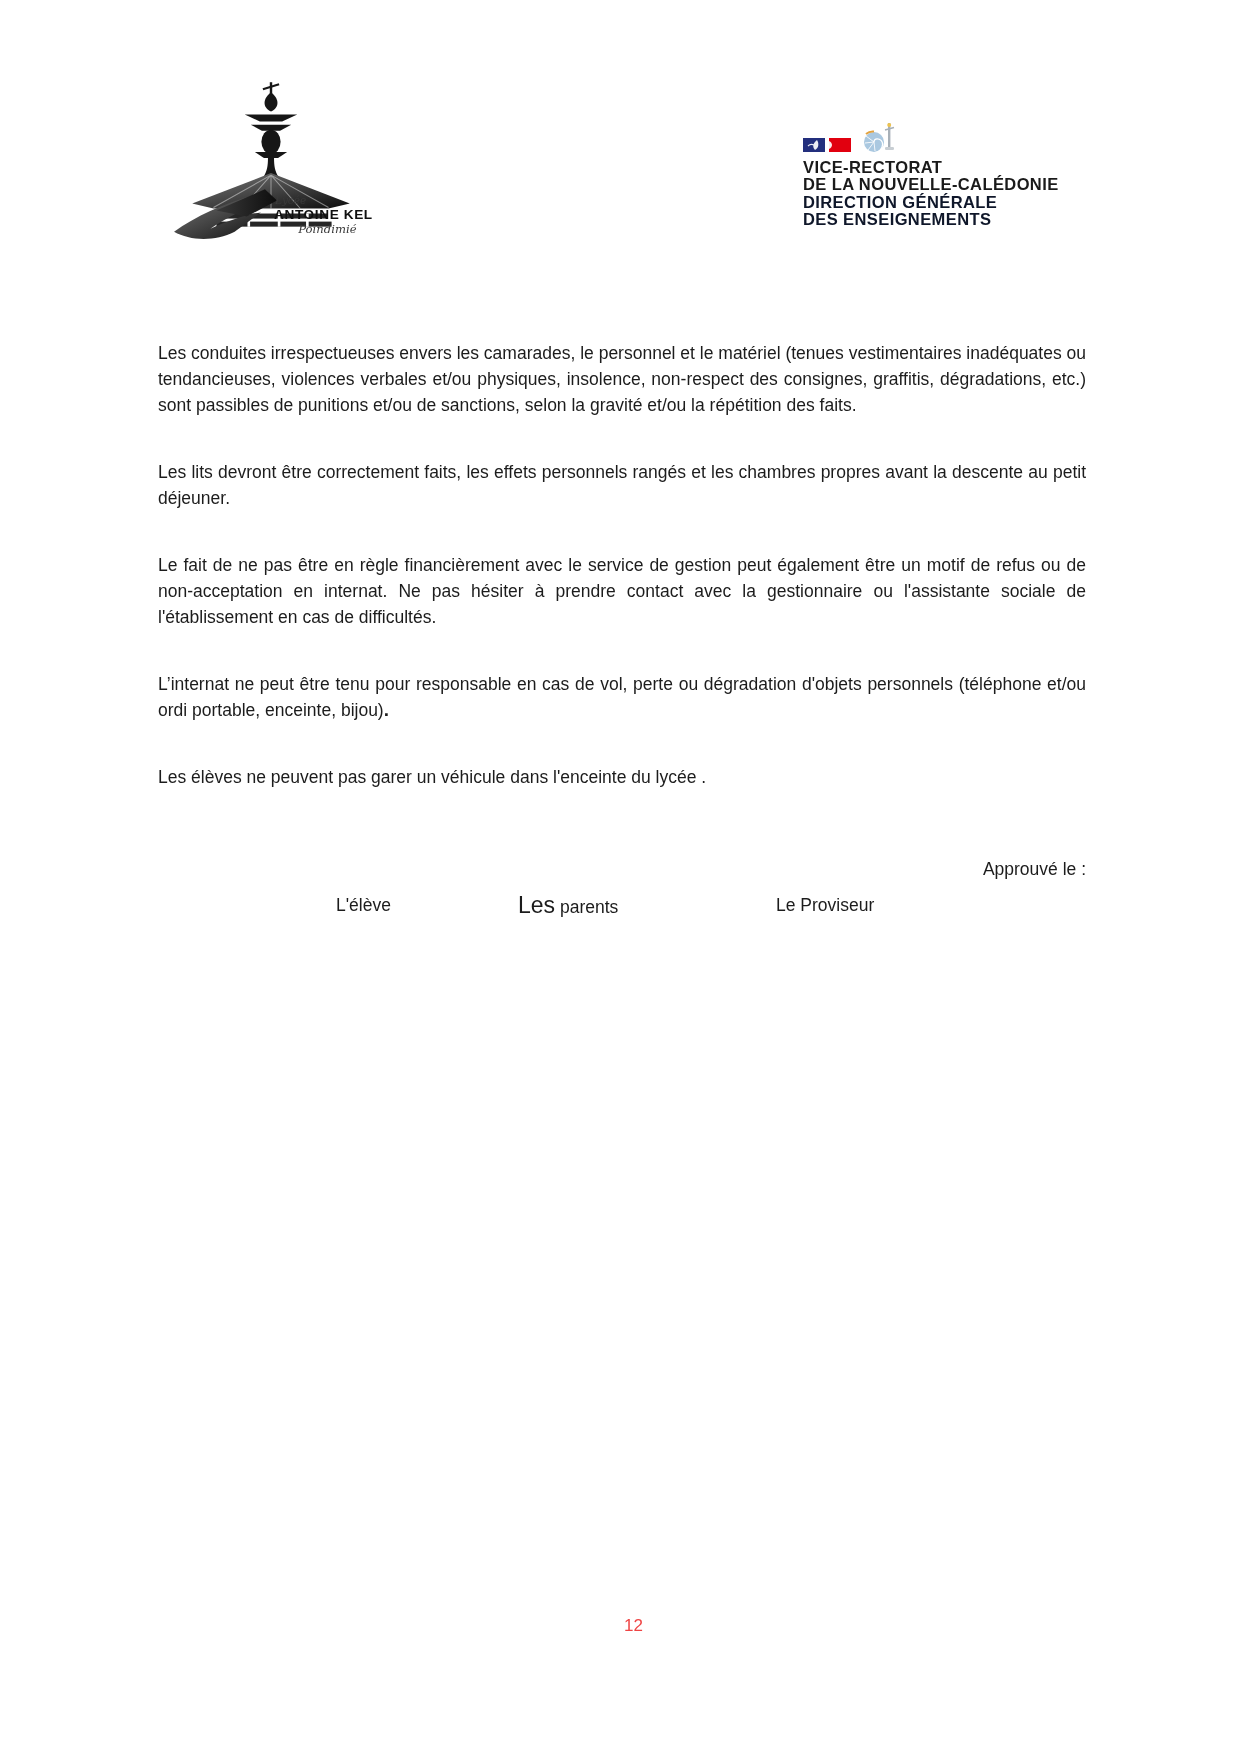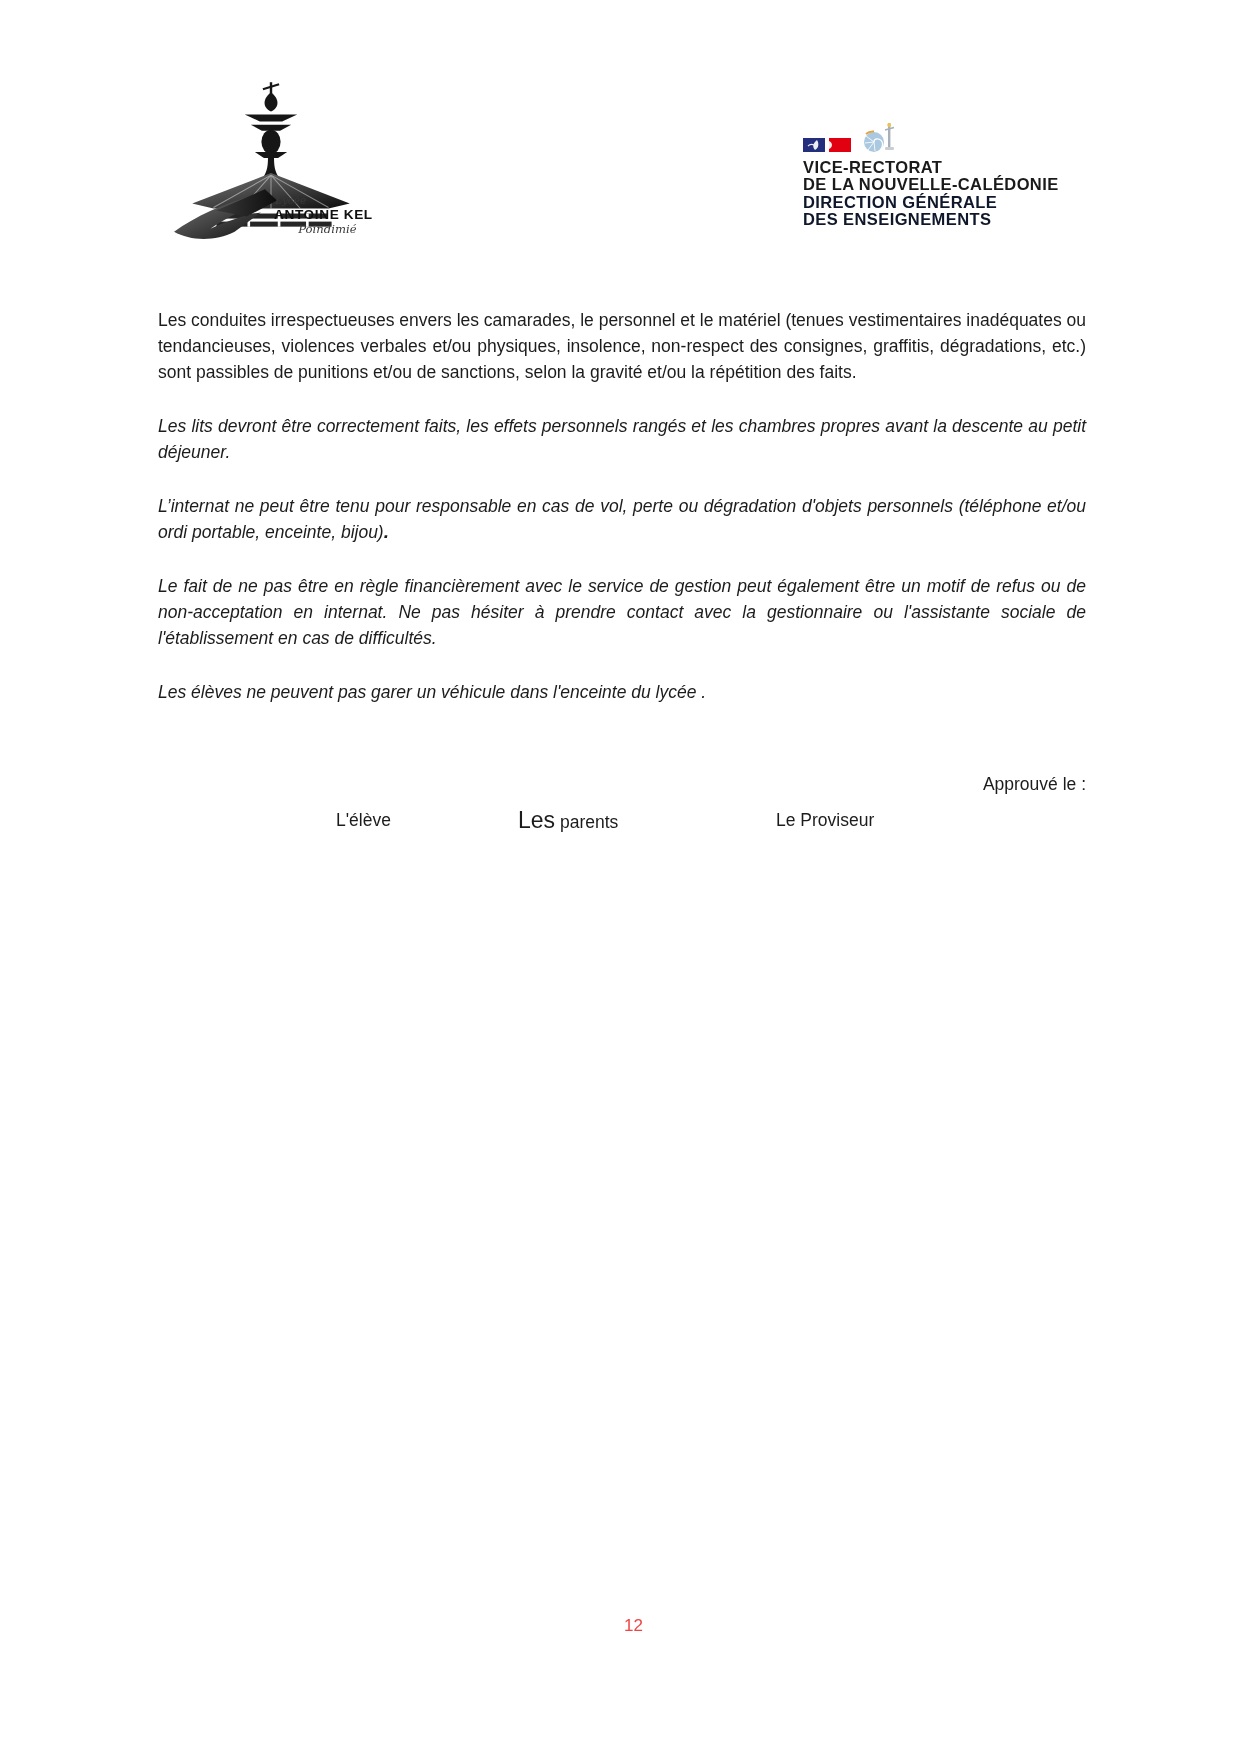--- a/index.html
+++ b/index.html
@@ -18,25 +18,25 @@
   .gov-logo { position:absolute; left:803px; top:119px; width:300px; }
   .gov-marks { display:flex; align-items:flex-end; gap:8px; height:34px; margin-bottom:6px; }
   .gov-line {
     font-weight:bold; font-size:16.5px; line-height:17.4px;
     letter-spacing:0.4px; white-space:nowrap; color:#1a1a1a;
   }
   .gov-line.gray { color:#0f172a; }
 
   
   .content {
-    position:absolute; left:158px; top:307px; width:928px;
+    position:absolute; left:158px; top:340px; width:928px;
     font-size:17.5px; line-height:26px; color:#1c1c1c;
   }
   .para { margin:0; text-align:justify; text-justify:inter-word; }
-  .para.gap { margin-top:28px;font-style:italic; }
+  .para.gap { margin-top:41px; }
   .bold-dot { font-weight:bold; font-size:19px; }
 
   .approval { margin-top:66px; text-align:right; }
   .signatures { position:relative; height:28px; margin-top:10px; }
   .sig { position:absolute; top:0; white-space:nowrap; }
   .sig-student   { left:178px; }
   .sig-parents   { left:360px; }
   .sig-principal { left:618px; }
   .parents-lead  { font-size:23px; }
 
@@ -113,24 +113,24 @@
   </div>
 
   <div class="content">
     <p class="para">
       <span>Les conduites irrespectueuses envers les camarades, le personnel et le matériel (tenues vestimentaires inadéquates ou tendancieuses, violences verbales et/ou physiques, insolence, non-respect des consignes, graffitis, dégradations, etc.) sont passibles de punitions et/ou de sanctions, selon la gravité et/ou la répétition des faits.</span>
     </p>
     <p class="para gap">
       <span>Les lits devront être correctement faits, les effets personnels rangés et les chambres propres avant la descente au petit déjeuner.</span>
     </p>
     <p class="para gap">
-      <span>L’internat ne peut être tenu pour responsable en cas de vol, perte ou dégradation d'objets personnels (téléphone et/ou ordi portable, enceinte, bijou)</span><span class="bold-dot">.</span>
+      <span>Le fait de ne pas être en règle financièrement avec le service de gestion peut également être un motif de refus ou de non-acceptation en internat. Ne pas hésiter à prendre contact avec la gestionnaire ou l'assistante sociale de l'établissement en cas de difficultés.</span>
     </p>
     <p class="para gap">
-      <span>Le fait de ne pas être en règle financièrement avec le service de gestion peut également être un motif de refus ou de non-acceptation en internat. Ne pas hésiter à prendre contact avec la gestionnaire ou l'assistante sociale de l'établissement en cas de difficultés.</span>
+      <span>L’internat ne peut être tenu pour responsable en cas de vol, perte ou dégradation d'objets personnels (téléphone et/ou ordi portable, enceinte, bijou)</span><span class="bold-dot">.</span>
     </p>
     <p class="para gap">
       <span>Les élèves ne peuvent pas garer un véhicule dans l'enceinte du lycée .</span>
     </p>
 
     <div class="approval">Approuvé le :</div>
 
     <div class="signatures">
       <span class="sig sig-student">L'élève</span>
       <span class="sig sig-parents"><span class="parents-lead">Les</span><span> parents</span></span>

